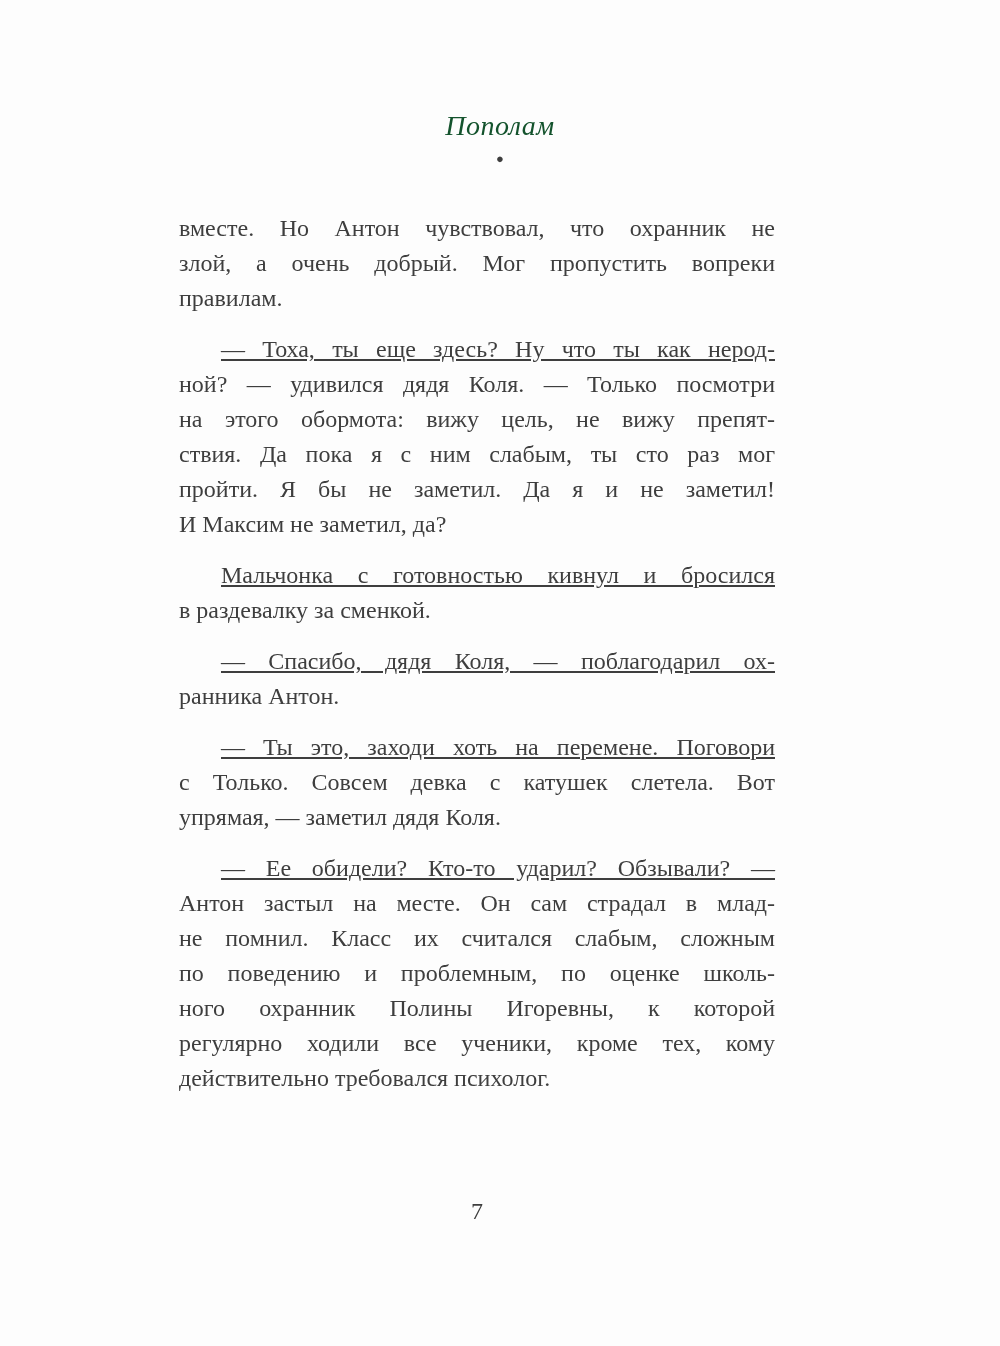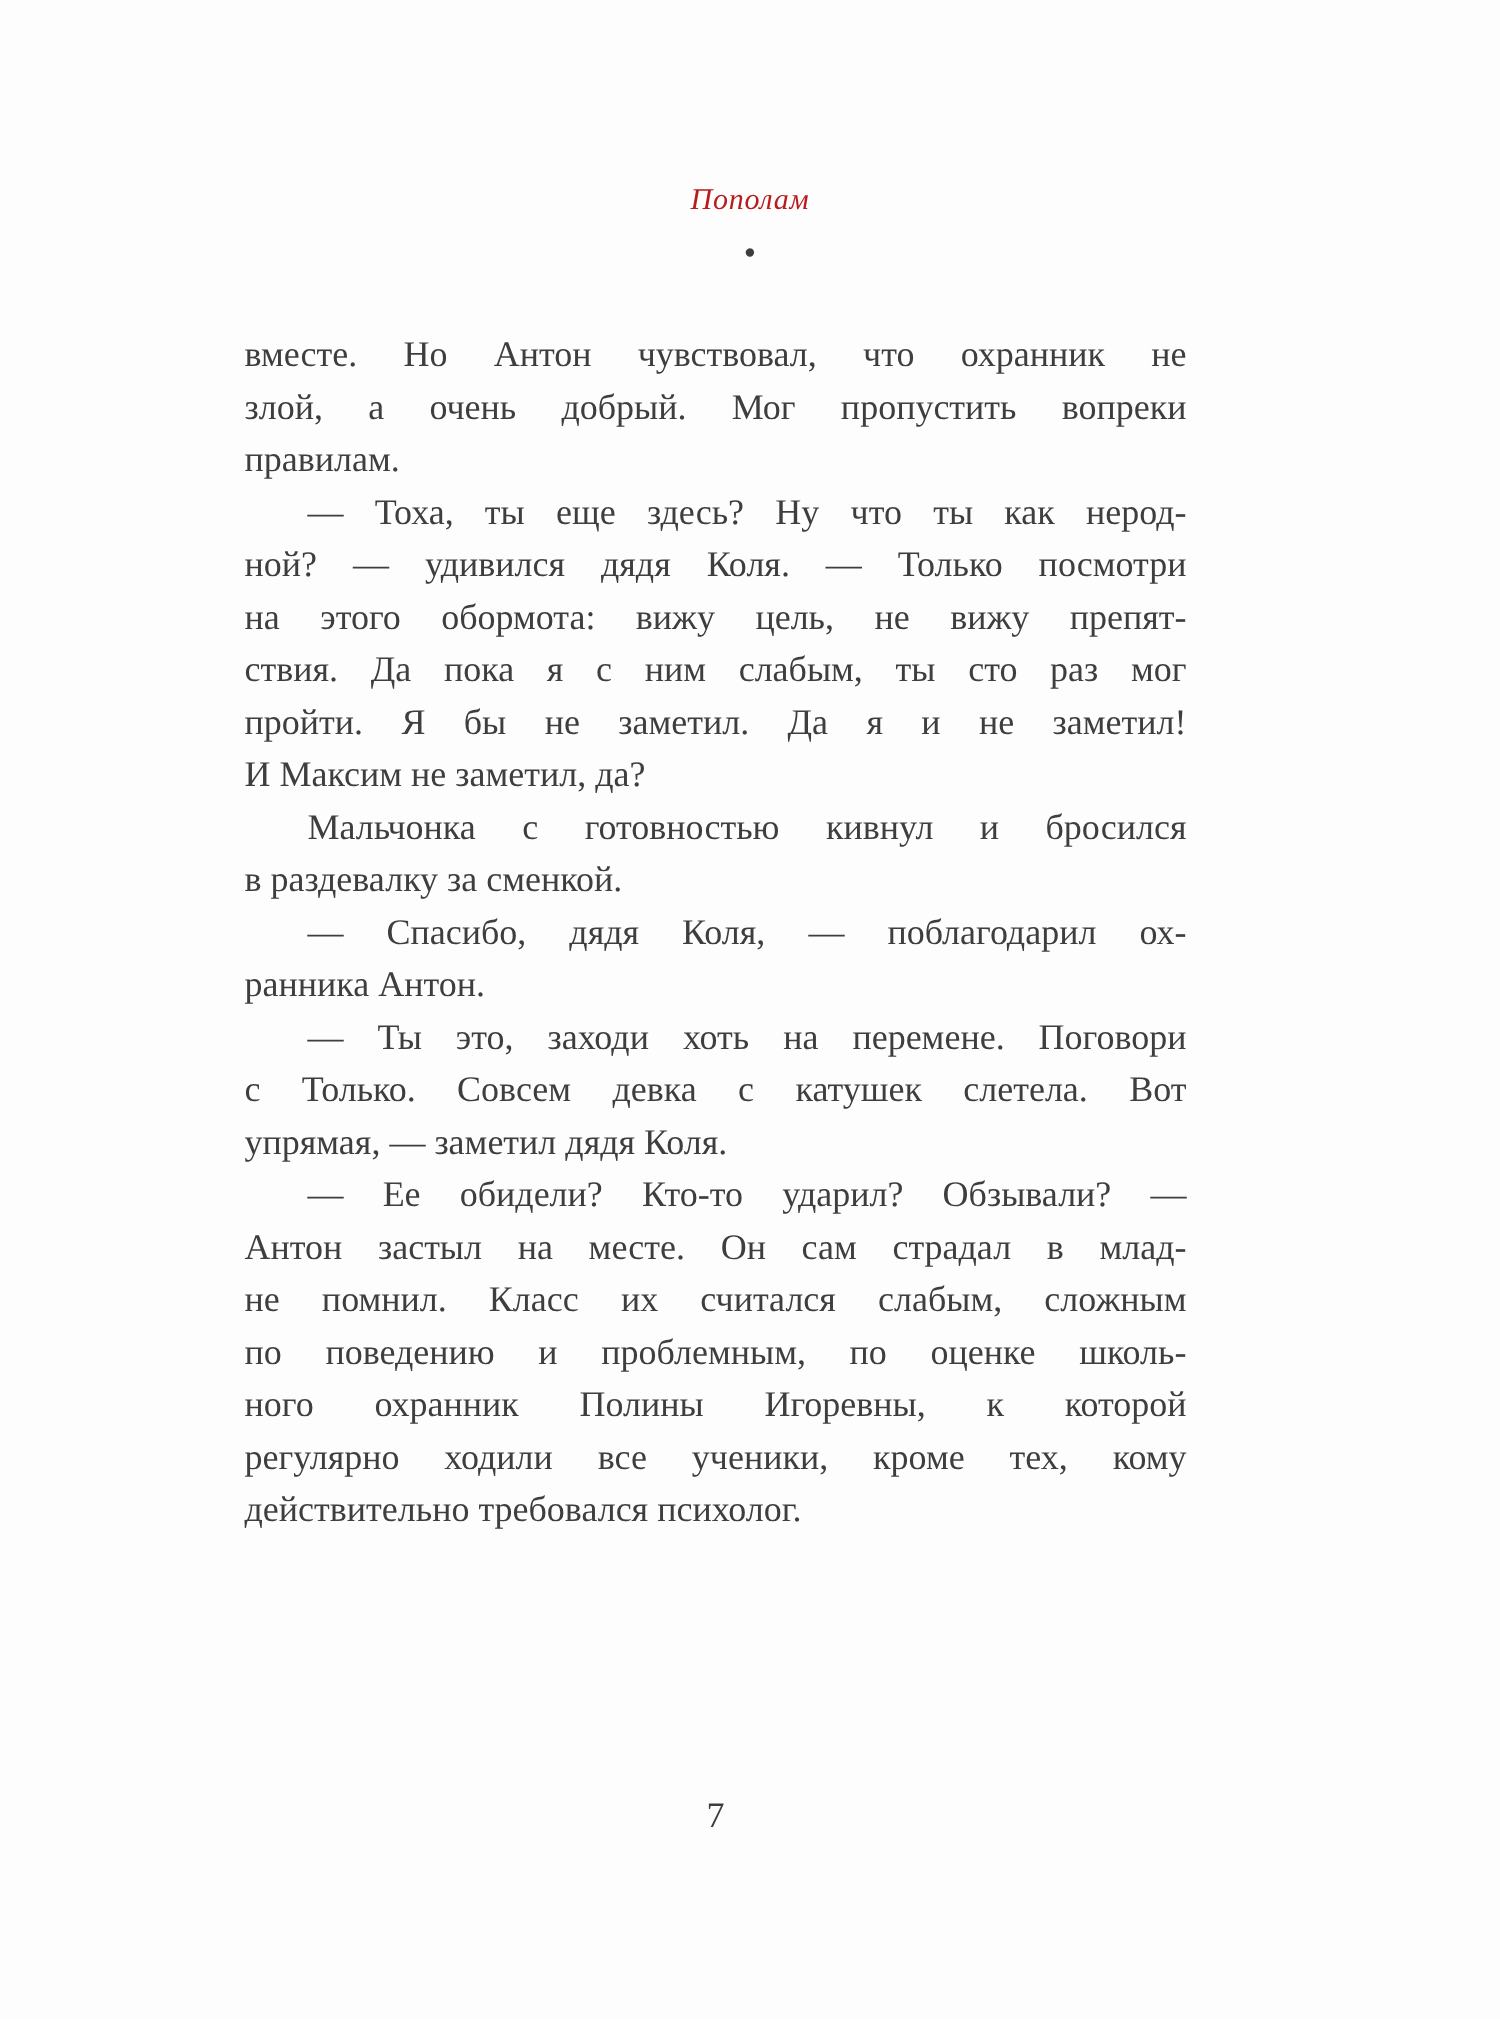--- a/index.html
+++ b/index.html
@@ -18,51 +18,52 @@
   }
   .column {
     width: 628px;
     margin: 0 auto 0 163px;
   }
   header.page-header {
     padding-top: 106px;
     text-align: center;
   }
   .chapter-title {
-    font-size: 20px;
+    font-size: 28px;
     font-style: italic;
     font-weight: normal;
-    margin: 16px;
+    margin: 4px;
     letter-spacing: 0.5px;
-    color: #b91c1c;
+    color: #14532d;
   }
   .ornament {
     margin-top: 10px;
     font-size: 13px;
     line-height: 13px;
     color: #3e3e3e;
   }
   main.page-body {
     margin-top: 46px;
     font-size: 24px;
     line-height: 35px;
   }
   .para {
-    margin: 0;
+    margin: 16px;
   }
   .line {
     text-align: justify;
     text-align-last: justify;
     white-space: normal;
   }
   .line.last {
     text-align-last: left;
   }
   .para.indent .line:first-child {
     text-indent: 42px;
+    text-decoration: underline;
   }
   footer.page-footer {
     position: absolute;
     left: 163px;
     width: 628px;
     top: 1198px;
     text-align: center;
   }
   .page-number {
     font-size: 24px;

